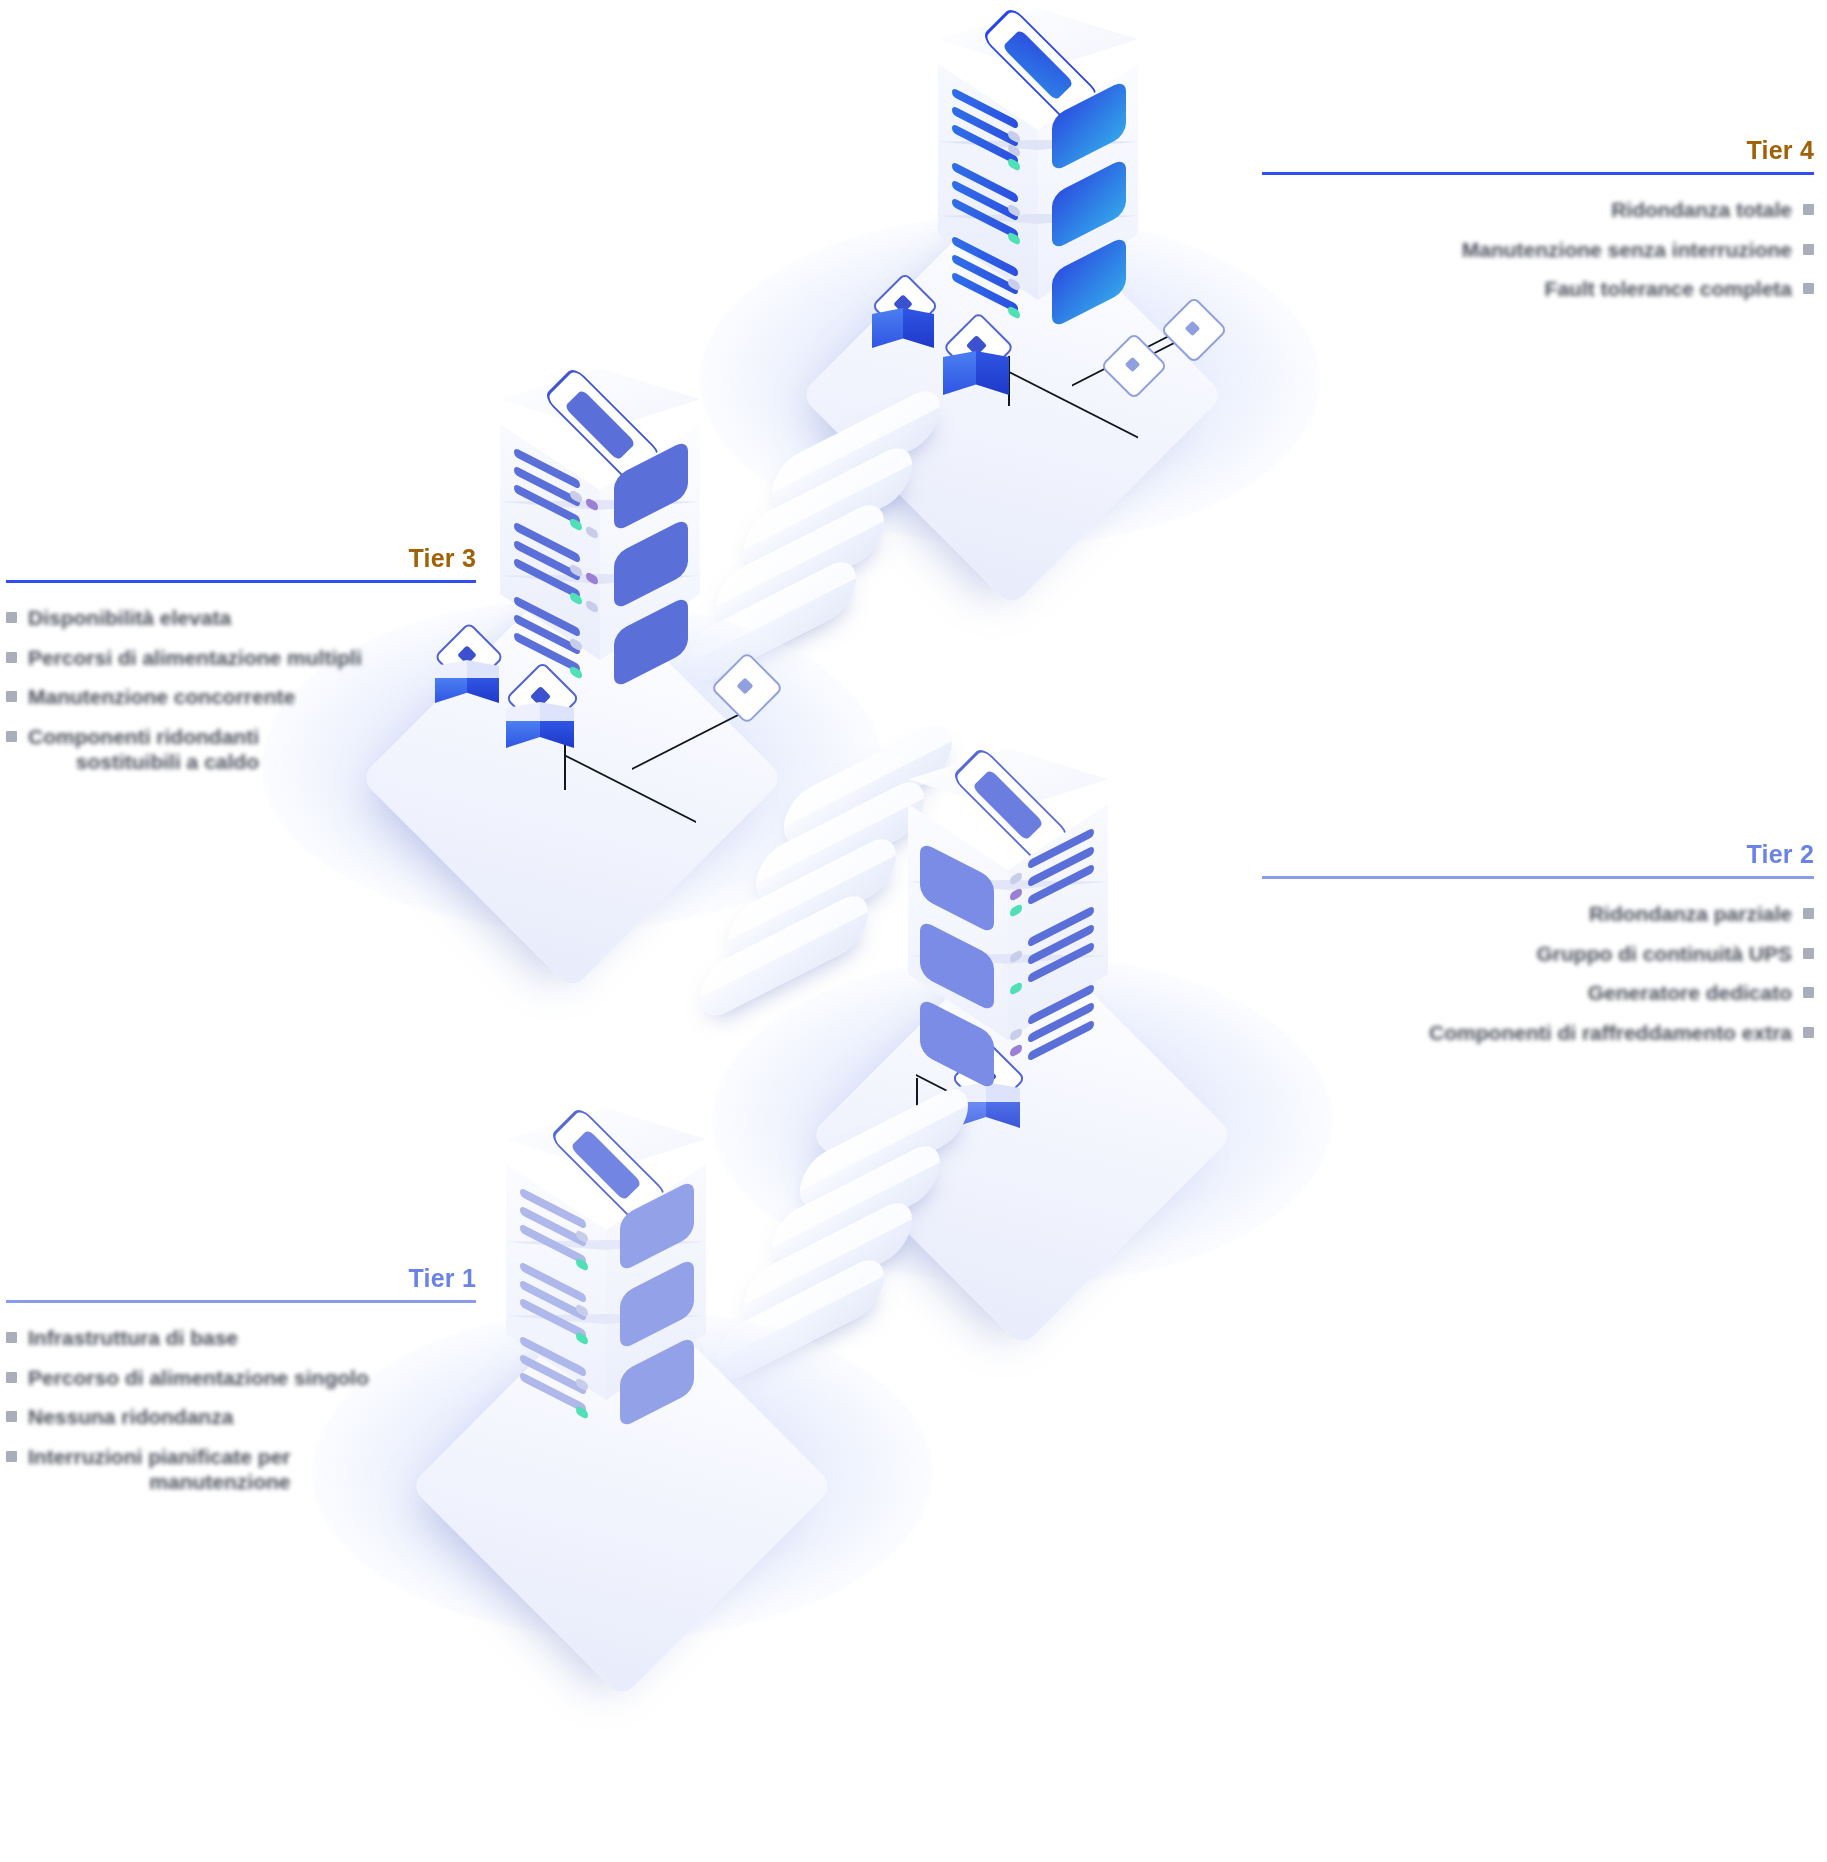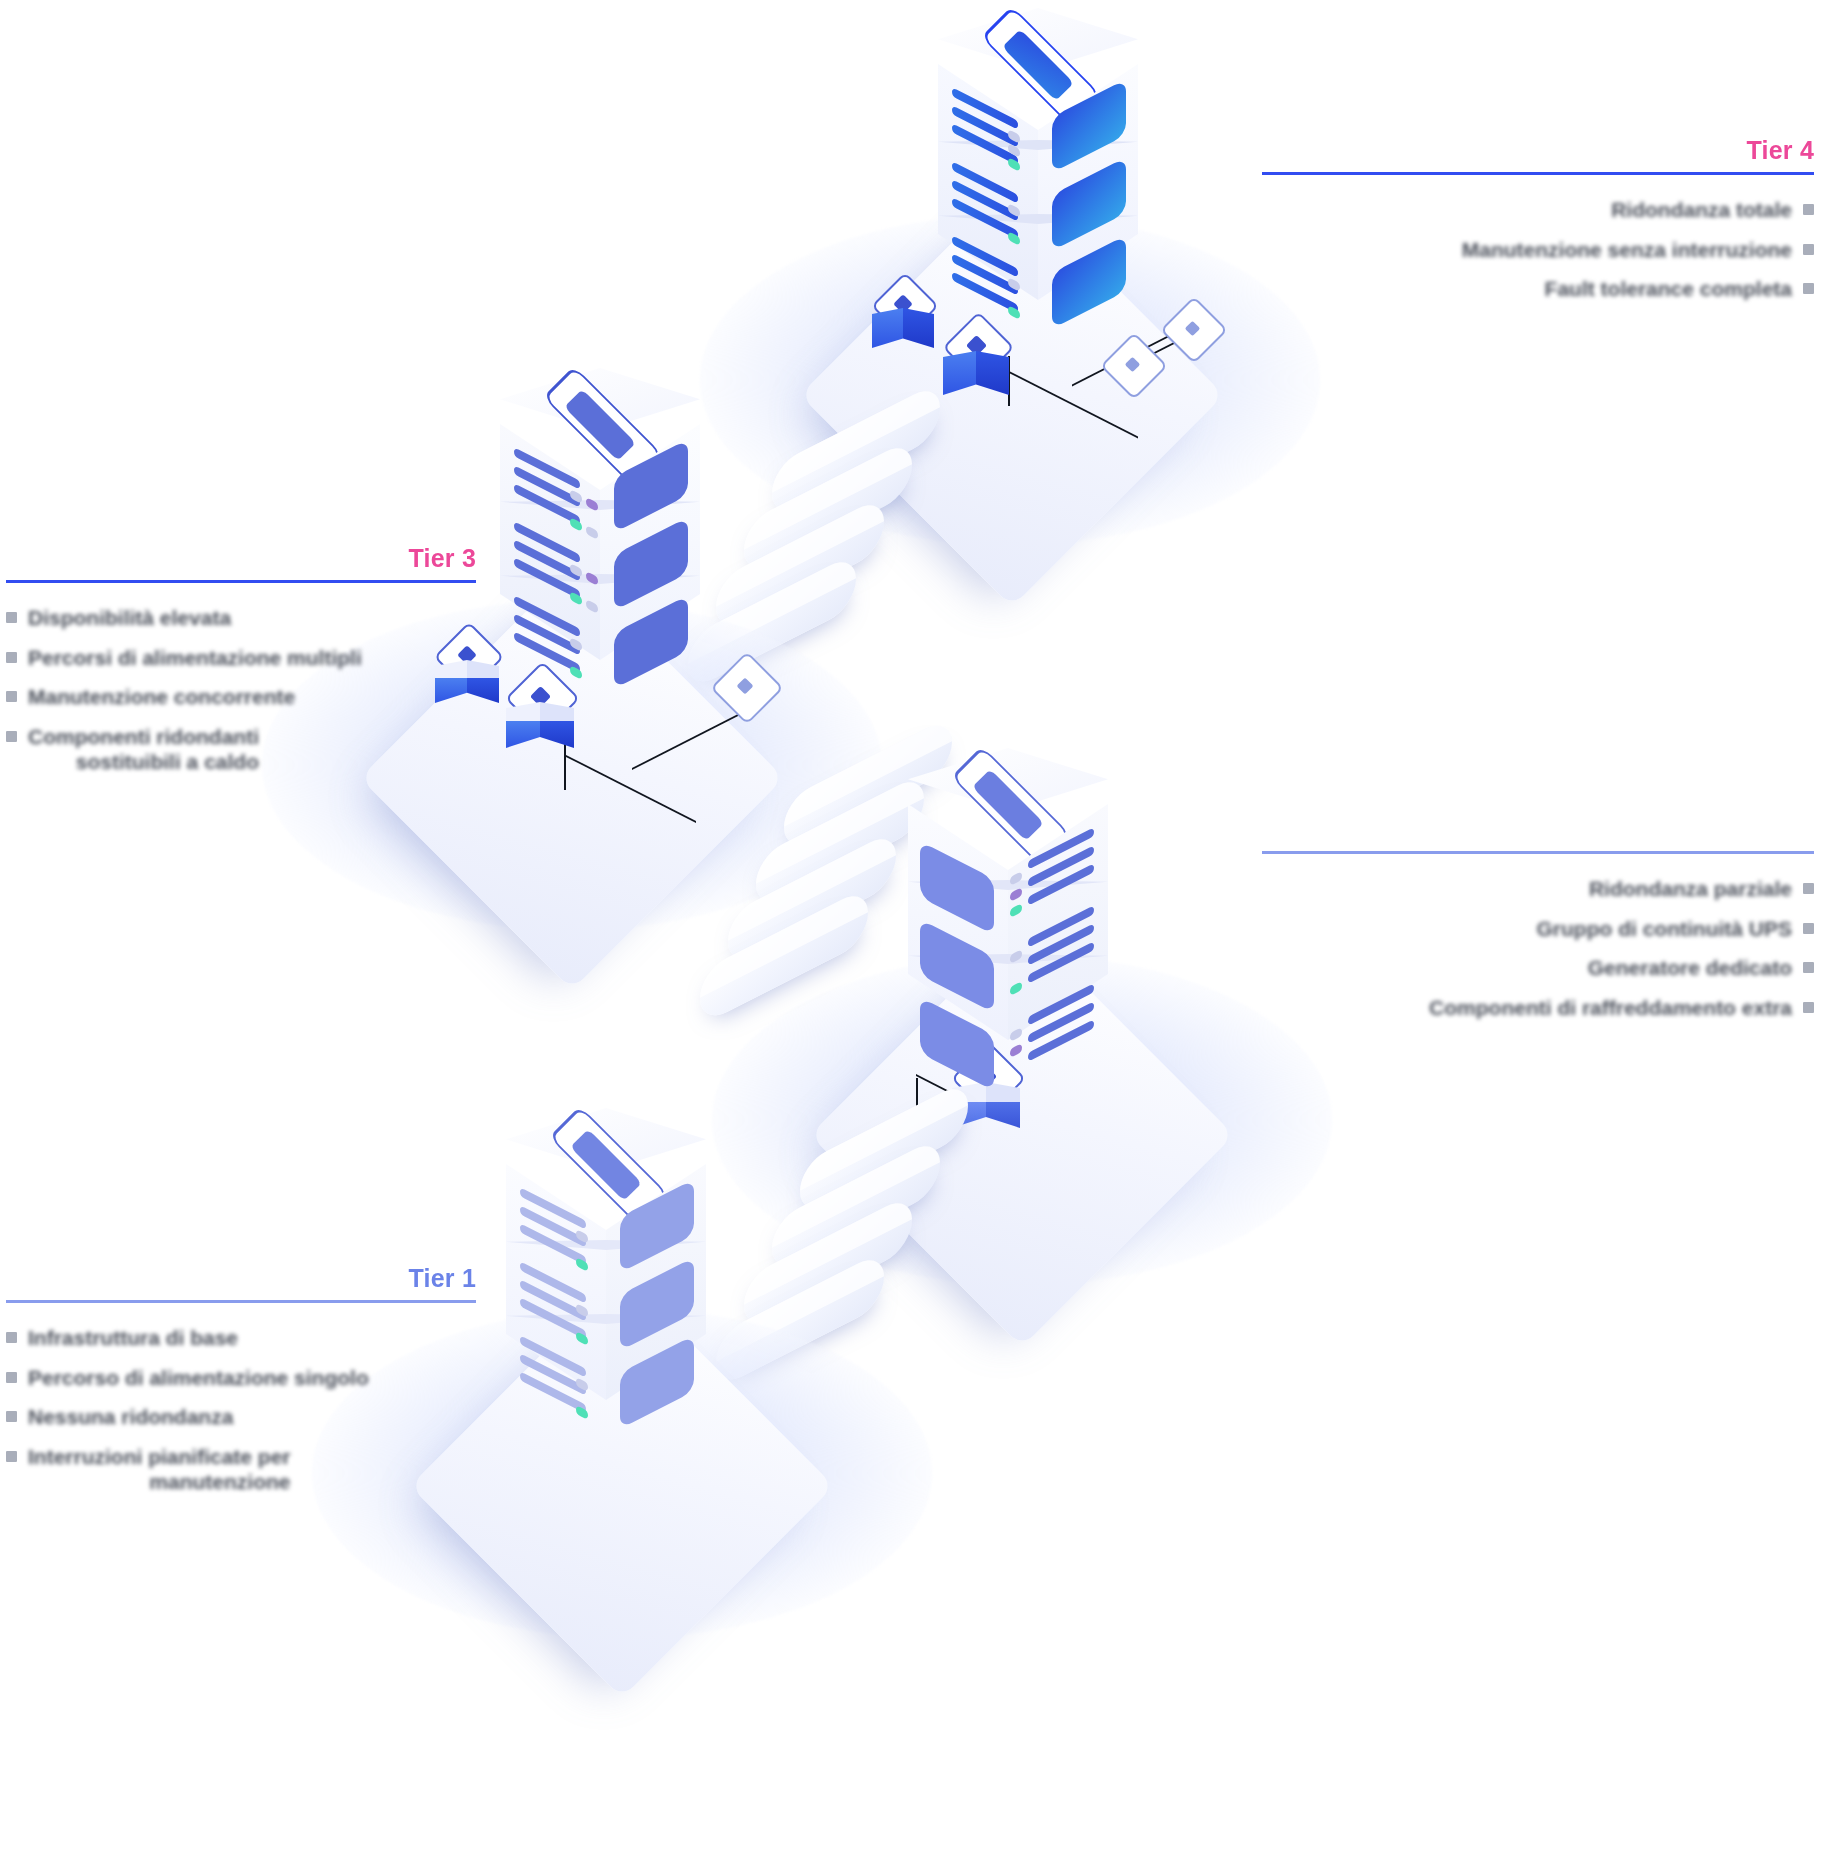--- a/index.html
+++ b/index.html
@@ -4,21 +4,21 @@
 <style>
   html,body{margin:0;padding:0;background:#ffffff;}
   body{width:1827px;height:1862px;position:relative;overflow:hidden;
        font-family:"Liberation Sans",sans-serif;}
 
   #stage{position:absolute;left:0;top:0;width:1827px;height:1862px;}
 
   
   .callout{position:absolute;text-align:right;}
   .callout .head{font-size:25px;font-weight:700;letter-spacing:.2px;
-                 color:#ec4899;line-height:1;}
+                 color:#a16207;line-height:1;}
   .callout.soft .head{color:#6b83e8;}
   .rule{height:3px;background:#2743f0;margin-top:9px;opacity:.95;}
   .callout.soft .rule{background:#6b83e8;opacity:.8;}
   .bullets{margin-top:22px;list-style:none;padding:0;}
   .bullets li{display:flex;align-items:flex-start;gap:11px;margin-bottom:14px;}
   .bullets li .bull{width:11px;height:11px;flex:0 0 11px;margin-top:7px;
                     background:#9aa0ae;border-radius:1px;opacity:.85;}
   .bullets li .txt{font-size:21px;font-weight:700;line-height:1.22;
                    color:#4a4f5a;filter:blur(2.1px);white-space:pre-line;}
 
@@ -401,20 +401,21 @@
     <div class="led grey" style="left:110px;top:126px;width:12px;height:9px;transform:skewY(-27deg);"></div>
     <div class="led purple" style="left:110px;top:142px;width:12px;height:9px;transform:skewY(-27deg);"></div>
     <div class="led mint" style="left:110px;top:158px;width:12px;height:9px;transform:skewY(-27deg);"></div>
     <div class="led grey" style="left:110px;top:204px;width:12px;height:9px;transform:skewY(-27deg);"></div>
     <div class="led mint" style="left:110px;top:236px;width:12px;height:9px;transform:skewY(-27deg);"></div>
     <div class="led grey" style="left:110px;top:282px;width:12px;height:9px;transform:skewY(-27deg);"></div>
     <div class="led purple" style="left:110px;top:298px;width:12px;height:9px;transform:skewY(-27deg);"></div>
   </div>
 
   <div class="callout right soft" style="left:1262px;top:842px;width:552px;">
+    <div class="head">Tier 2</div>
     <div class="rule"></div>
     <ul class="bullets">
       <li>
         <span class="bull"></span>
         <span class="txt">Ridondanza parziale</span>
       </li>
       <li>
         <span class="bull"></span>
         <span class="txt">Gruppo di continuità UPS</span>
       </li>

